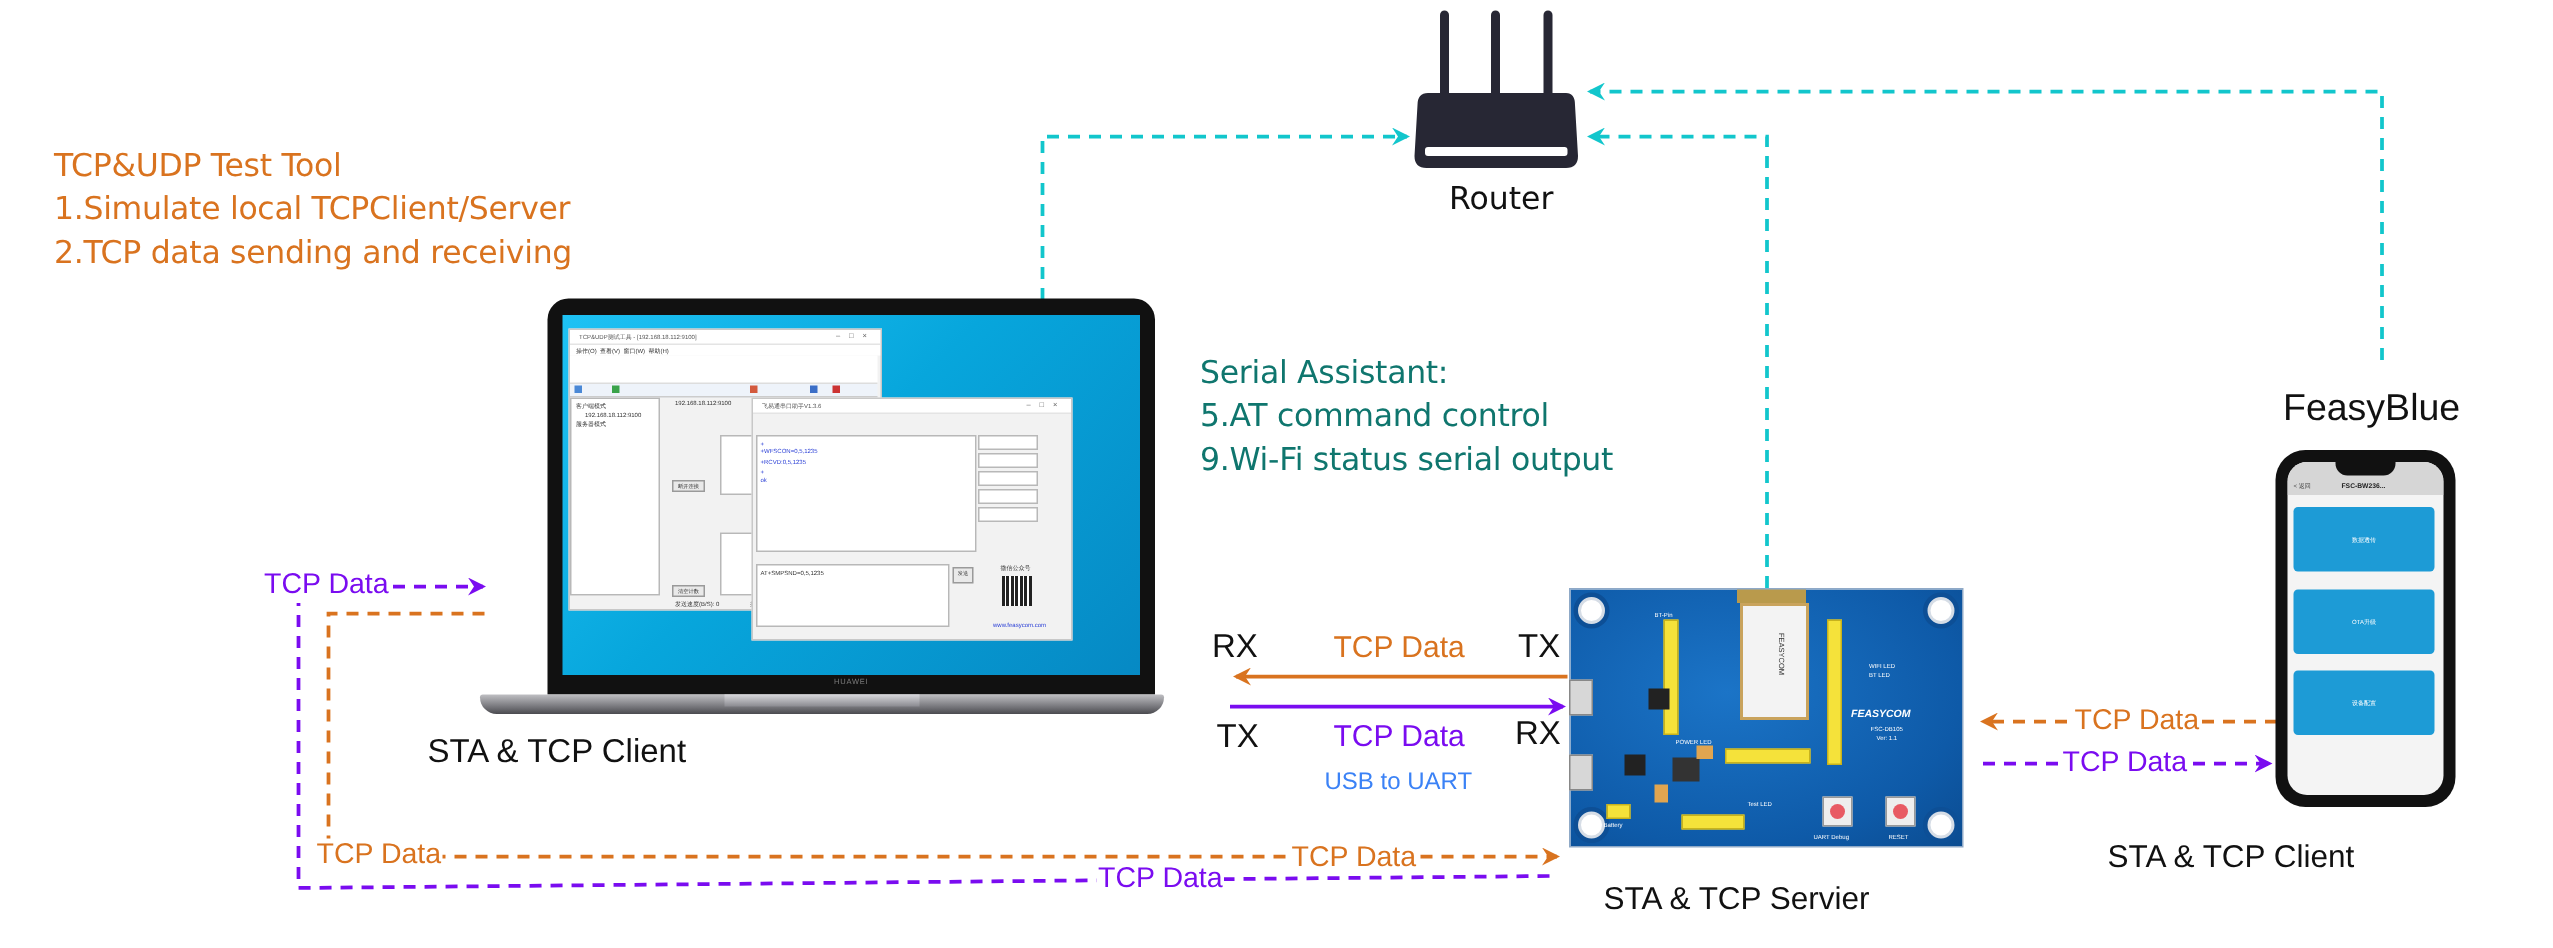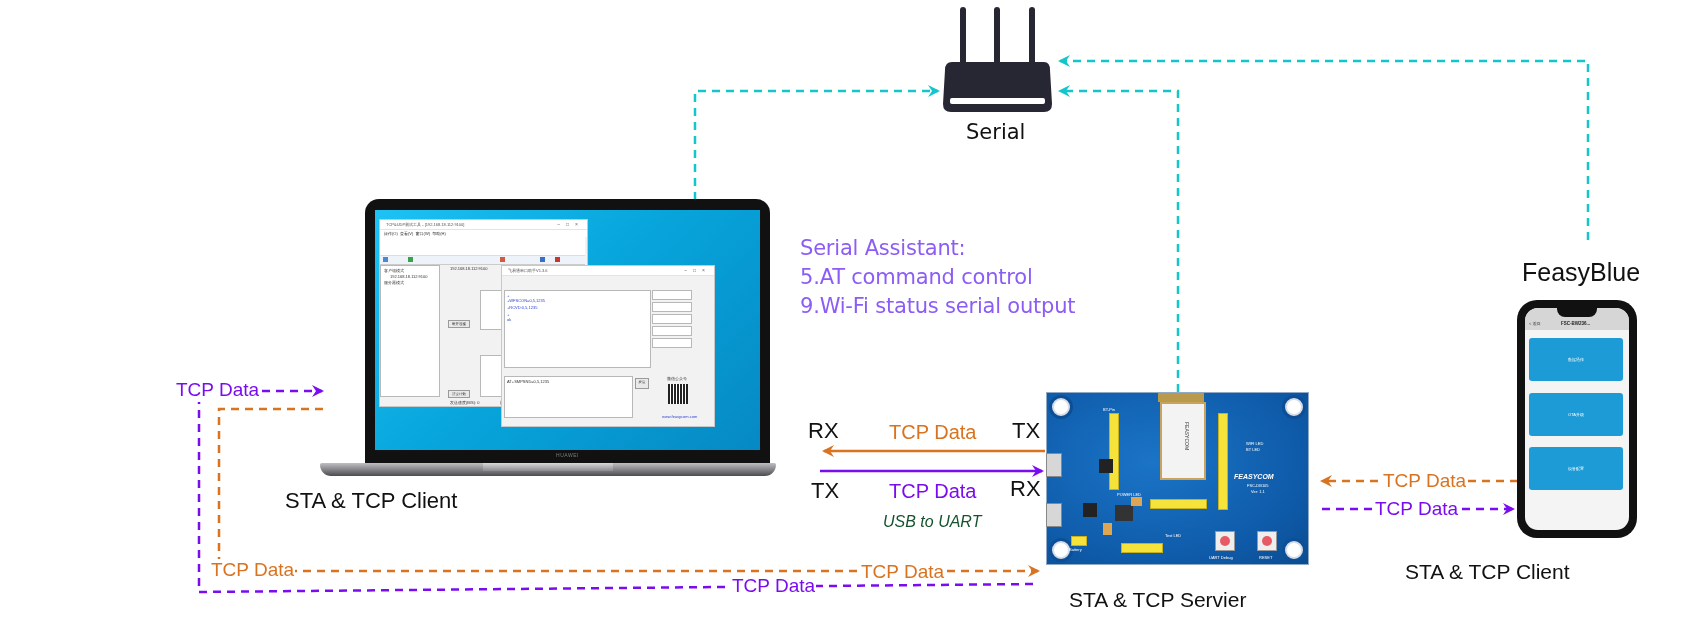--- a/index.html
+++ b/index.html
@@ -1,21 +1,21 @@
 <!DOCTYPE html>
 <html><head>
 <meta charset="utf-8">
 <style>
   html,body{margin:0;padding:0;background:#fff;}
   #canvas{position:relative;width:1702px;height:632px;overflow:hidden;background:#fff;font-family:"Liberation Sans",sans-serif;}
   .abs{position:absolute;}
   .orange-note{color:#d9731f;font-family:"DejaVu Sans",sans-serif;font-size:21px;line-height:29px;left:36px;top:96px;white-space:nowrap;letter-spacing:-0.2px;}
-  .serial-note{color:#8b5cf6;font-family:"DejaVu Sans",sans-serif;font-size:21px;line-height:29px;left:800px;top:234px;white-space:nowrap;letter-spacing:-0.2px;}
+  .serial-note{color:#0f766e;font-family:"DejaVu Sans",sans-serif;font-size:21px;line-height:29px;left:800px;top:234px;white-space:nowrap;letter-spacing:-0.2px;}
   .label{color:#111;font-size:22px;white-space:nowrap;}
-  .small-label{color:#14532d;font-size:16px;white-space:nowrap;font-style:italic;}
+  .small-label{color:#3b82f6;font-size:16px;white-space:nowrap;}
   .rxtx{color:#111;font-size:22px;}
   .tcp-orange{color:#d9731f;font-size:19px;white-space:nowrap;background:#fff;padding:0 1px;}
   .tcp-purple{color:#7a0cf0;font-size:19px;white-space:nowrap;background:#fff;padding:0 1px;}
   svg.lines{position:absolute;left:0;top:0;}
   
   .laptop-bezel{left:365px;top:199px;width:405px;height:264px;background:#111;border-radius:14px 14px 0 0;}
   .laptop-screen{left:375px;top:210px;width:385px;height:240px;background:linear-gradient(135deg,#1ec2f4 0%,#07a6dc 45%,#0689c4 100%);overflow:hidden;}
   .laptop-brand{left:365px;top:452px;width:405px;text-align:center;color:#7d7d7d;font-size:5px;letter-spacing:0.5px;}
   .laptop-base{left:320px;top:463px;width:456px;height:13px;background:linear-gradient(#bfbfc3,#6e6e73 70%,#4a4a4f);border-radius:2px 2px 12px 12px;}
   .laptop-notch{left:483px;top:463px;width:130px;height:8px;background:linear-gradient(#d8d8dc,#8a8a90);}
@@ -77,35 +77,40 @@
     <path d="M262,391 L322,391" fill="none" stroke="#7a0cf0" stroke-width="2.5" stroke-dasharray="8,6" marker-end="url(#ah-purple)"></path>
 
     <path d="M323,409 L219,409 L219,571 L1038,571" fill="none" stroke="#d9731f" stroke-width="2.5" stroke-dasharray="8,6" marker-end="url(#ah-orange)"></path>
 
     <path d="M1033,584 L199,592 L199,402" fill="none" stroke="#7a0cf0" stroke-width="2.5" stroke-dasharray="8,6"></path>
 
     <path d="M1518,481 L1322,481" fill="none" stroke="#d9731f" stroke-width="2.5" stroke-dasharray="8,6" marker-end="url(#ah-orange)"></path>
     <path d="M1322,509 L1513,509" fill="none" stroke="#7a0cf0" stroke-width="2.5" stroke-dasharray="8,6" marker-end="url(#ah-purple)"></path>
   </svg>
 
+  <div class="abs orange-note">
+    <div>TCP&amp;UDP Test Tool</div>
+    <div>1.Simulate local TCPClient/Server</div>
+    <div>2.TCP data sending and receiving</div>
+  </div>
 
   <div class="abs serial-note">
     <div>Serial Assistant:</div>
     <div>5.AT command control</div>
     <div>9.Wi-Fi status serial output</div>
   </div>
 
   <svg class="abs" style="left:936px;top:0px;" width="124" height="118">
     <rect x="24" y="7" width="6" height="58" rx="3" fill="#272734"></rect>
     <rect x="58" y="7" width="6" height="58" rx="3" fill="#272734"></rect>
     <rect x="93" y="7" width="6" height="58" rx="3" fill="#272734"></rect>
     <path d="M16,62 L108,62 Q114,62 114,70 L116,104 Q116,112 108,112 L15,112 Q7,112 7,104 L9,70 Q9,62 16,62 Z" fill="#272734"></path>
     <rect x="14" y="98" width="95" height="6" rx="2" fill="#ffffff"></rect>
   </svg>
-  <div class="abs router-label">Serial</div>
+  <div class="abs router-label">Router</div>
 
   <div>
     <div class="abs laptop-bezel"></div>
     <div class="abs laptop-screen">
 
       <div class="win" style="left:4px;top:9px;width:207px;height:186px;">
         <div class="win-title">TCP&amp;UDP测试工具 - [192.168.18.112:9100]</div>
         <div class="win-ctrls">–□×</div>
         <div class="win-menu">
           <span>操作(O)</span>&nbsp;

